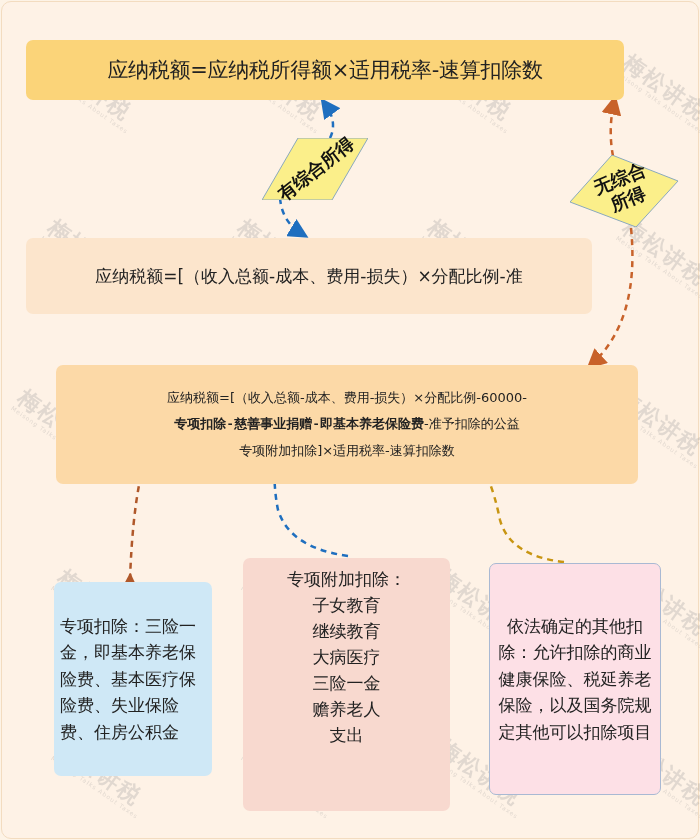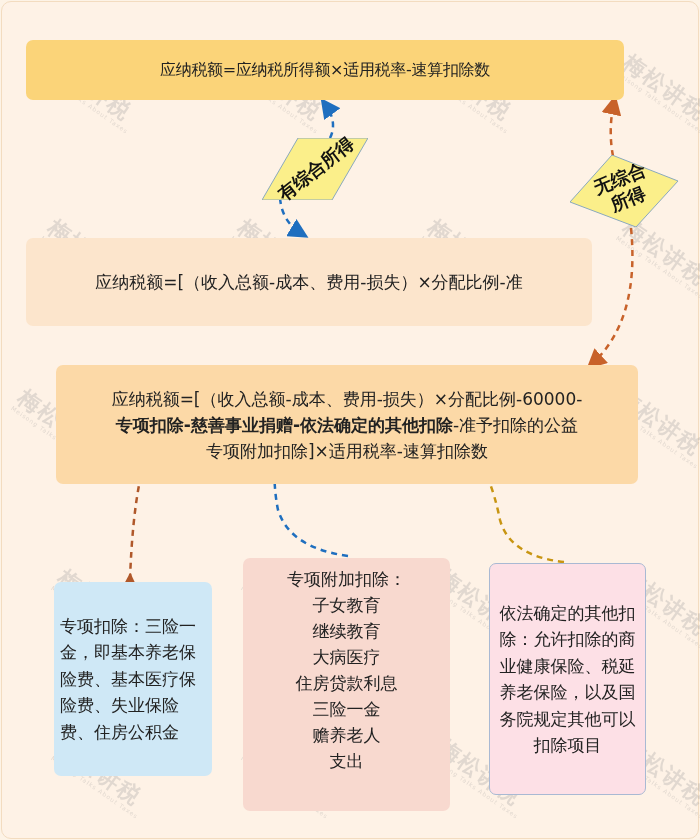--- a/index.html
+++ b/index.html
@@ -3,28 +3,28 @@
   <meta charset="utf-8">
   <style>
     * { box-sizing: border-box; margin: 0; padding: 0; }
     html, body { width: 700px; height: 840px; background: #fdf3e6; overflow: hidden; }
     body { font-family: "DejaVu Sans", "Liberation Sans", sans-serif; color: #222; position: relative; }
     .frame {
       position: absolute; left: 1px; top: 1px; width: 698px; height: 838px;
       background: #fef2e6; border: 1px solid #f3dcc0; border-radius: 10px;
     }
     .box { position: absolute; border-radius: 7px; display: flex; align-items: center; justify-content: center; text-align: center; }
-    #top-box { left: 26px; top: 40px; width: 598px; height: 60px; background: #fbd479; font-size: 16px; letter-spacing: -0.3px; }
-    #mid-box { left: 26px; top: 238px; width: 566px; height: 88px; background: #fce5cc; font-size: 17px; line-height: 26px; padding: 0 14px; }
-    #main-box { left: 56px; top: 365px; width: 582px; height: 119px; background: #fcd9a7; font-size: 17px; line-height: 26px; padding: 0 6px; }
+    #top-box { left: 26px; top: 40px; width: 598px; height: 60px; background: #fbd479; font-size: 21px; letter-spacing: -0.3px; }
+    #mid-box { left: 26px; top: 238px; width: 566px; height: 76px; background: #fce5cc; font-size: 17px; line-height: 26px; padding: 0 14px; }
+    #main-box { left: 56px; top: 365px; width: 582px; height: 119px; background: #fcd9a7; font-size: 13px; line-height: 26px; padding: 0 6px; }
     #main-box .line { display: block; }
-    #main-box b { font-weight: bold; }
+    #main-box b { font-weight: bold; font-family: Liberation Mono, monospace; }
     #left-box { left: 54px; top: 582px; width: 158px; height: 194px; background: #cfe8f6; font-size: 17px; line-height: 26.5px; text-align: left; padding: 4px 6px; align-items: center; justify-content: flex-start; }
     #center-box { left: 243px; top: 558px; width: 207px; height: 253px; background: #f8d9cf; font-size: 17px; line-height: 26px; flex-direction: column; justify-content: flex-start; padding-top: 8px; }
-    #right-box { left: 489px; top: 563px; width: 157px; height: 232px; background: #fde0e6; border: 1px solid #a9b9d3; font-size: 17px; line-height: 26.5px; padding: 0 4px; }
+    #right-box { left: 489px; top: 563px; width: 172px; height: 232px; background: #fde0e6; border: 1px solid #a9b9d3; font-size: 17px; line-height: 26.5px; padding: 0 4px; }
     .diamond-wrap { position: absolute; }
     .diamond-label { position: absolute; font-weight: bold; font-size: 18px; color: #111; text-align: center; white-space: nowrap; line-height: 22px; }
     .wm {
       position: absolute; color: rgba(150,150,150,0.28); font-size: 22px; font-weight: bold;
       transform: rotate(35deg); pointer-events: none; white-space: nowrap; letter-spacing: 2px;
     }
     .wm small { display: block; font-size: 6px; letter-spacing: 1px; font-weight: normal; margin-top: -4px; }
     svg.connectors { position: absolute; left: 0; top: 0; width: 700px; height: 840px; pointer-events: none; }
   </style>
 </head>
@@ -106,36 +106,35 @@
 <div class="box" id="mid-box">
   <div>
     <div>应纳税额=[（收入总额-成本、费用-损失）×分配比例-准</div>
   </div>
 </div>
 
 <div class="box" id="main-box">
   <div>
     <span class="line">应纳税额=[（收入总额-成本、费用-损失）×分配比例-60000-</span>
     <span class="line">
-      <b>专项扣除</b><b>-</b><b>慈善事业捐赠</b><b>-</b><b>依法确定的其他扣除</b><span>-准予扣除的公益</span>
+      <b>专项扣除</b><b>-</b><b>慈善事业捐赠</b><b>-</b><b>即基本养老保险费</b><span>-准予扣除的公益</span>
     </span>
     <span class="line">专项附加扣除]×适用税率-速算扣除数</span>
   </div>
 </div>
 
 <div class="box" id="left-box">
   <span>专项扣除：三险一金，即基本养老保险费、基本医疗保险费、失业保险费、住房公积金</span>
 </div>
 
 <div class="box" id="center-box">
   <div>专项附加扣除：</div>
   <div>子女教育</div>
   <div>继续教育</div>
   <div>大病医疗</div>
-  <div>住房贷款利息</div>
   <div>三险一金</div>
   <div>赡养老人</div>
   <div>支出</div>
 </div>
 
 <div class="box" id="right-box">
   <span>依法确定的其他扣除：允许扣除的商业健康保险、税延养老保险，以及国务院规定其他可以扣除项目</span>
 </div>
 
 </body></html>

